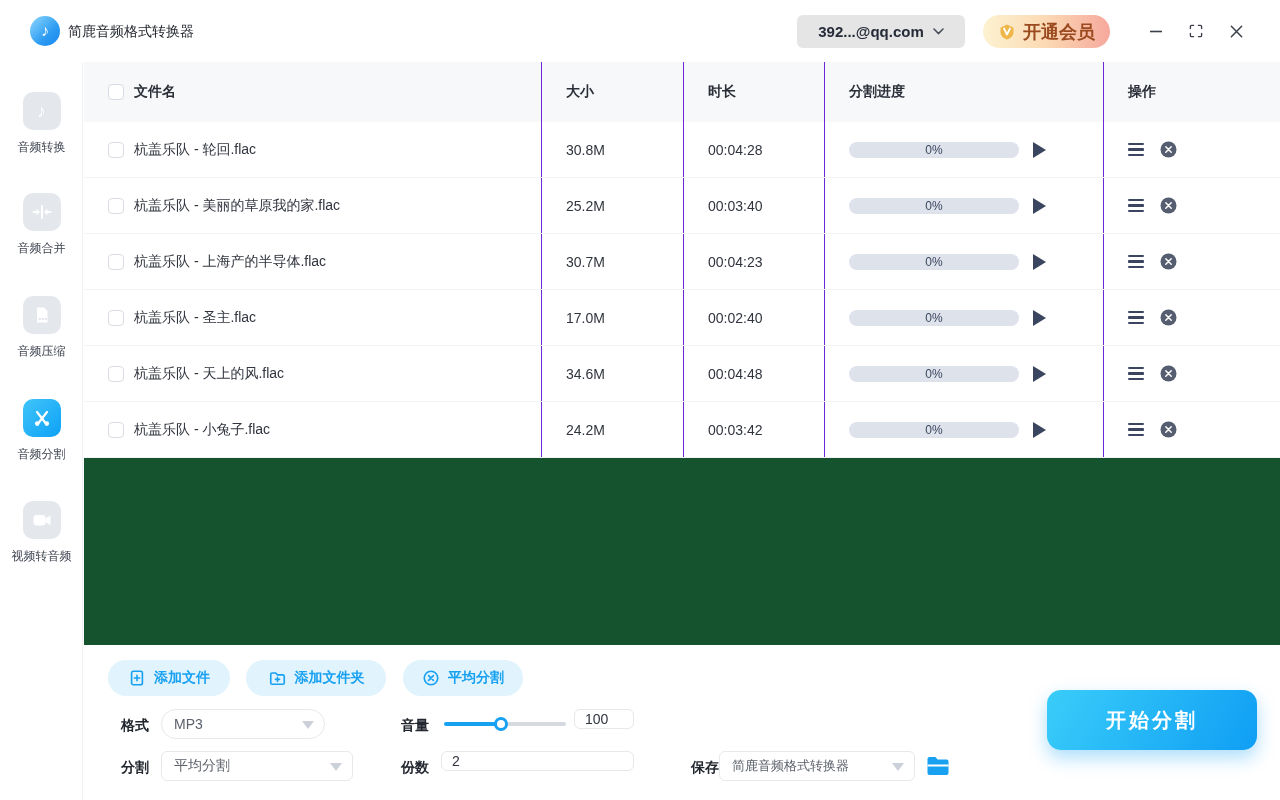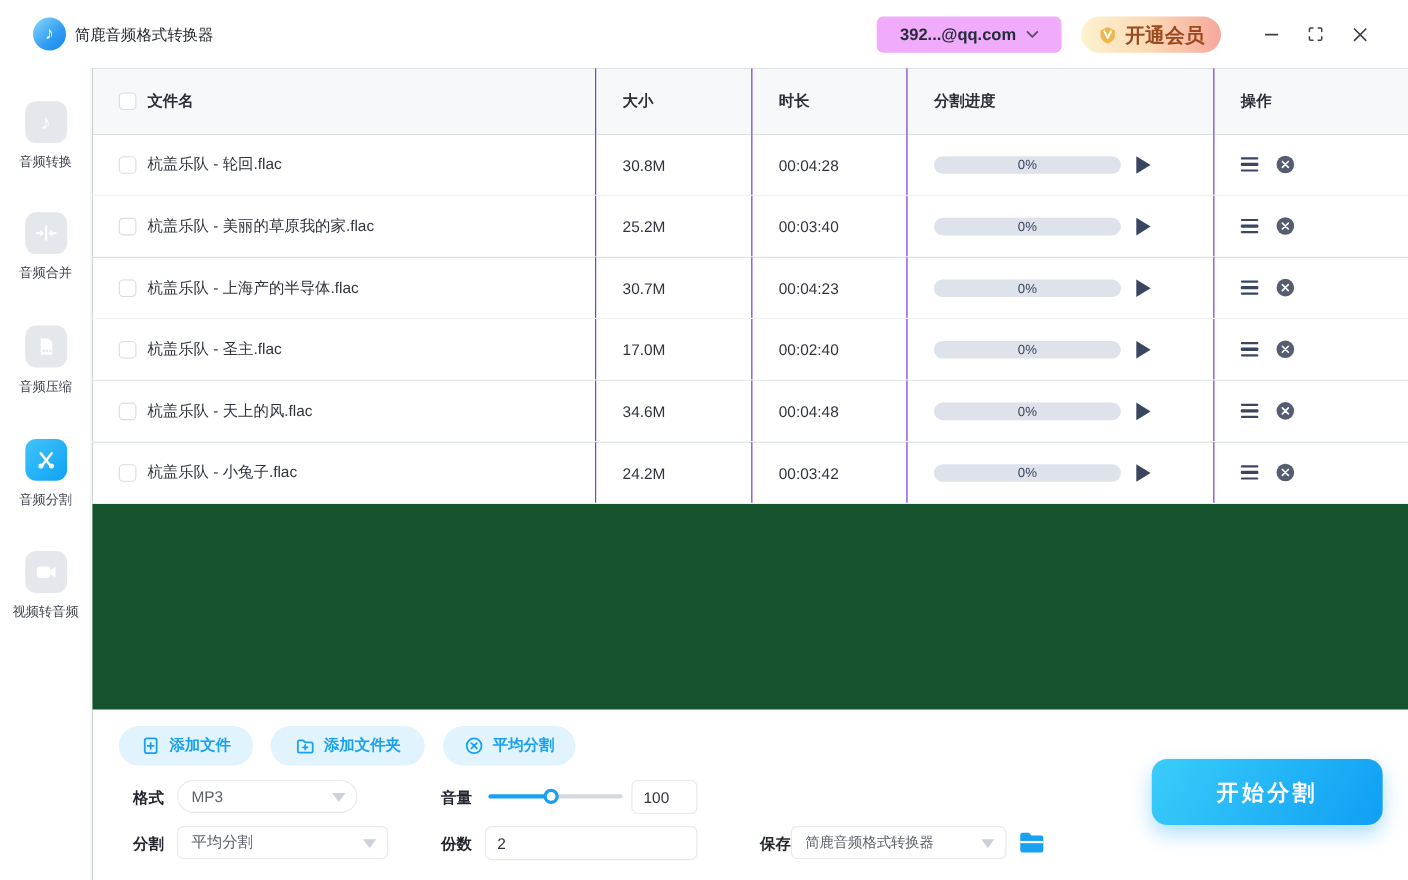--- a/index.html
+++ b/index.html
@@ -6,21 +6,21 @@
   html,body { width:1280px; height:800px; }
   body { font-family:"Liberation Sans","DejaVu Sans",sans-serif; background:#fff; overflow:hidden; }
   .app { position:relative; width:1280px; height:800px; background:#fff; }
 
   
   .titlebar { position:absolute; top:0; left:0; width:1280px; height:62px; background:#fff; z-index:5; }
   .logo { position:absolute; left:30px; top:16px; width:30px; height:30px; border-radius:50%;
           background:linear-gradient(135deg,#8ed8fb 0%,#2f9df3 60%,#1485ee 100%);
           display:flex; align-items:center; justify-content:center; color:#fff; font-size:16px; }
   .app-title { position:absolute; left:68px; top:23px; font-size:14px; color:#24282f; }
-  .account-pill { position:absolute; left:797px; top:15px; width:168px; height:33px; background:#f0abfc;
+  .account-pill { position:absolute; left:797px; top:15px; width:168px; height:33px; background:#e5e5e5;
           border-radius:6px; display:flex; align-items:center; justify-content:center; gap:9px;
           font-size:15px; font-weight:bold; color:#262b38; cursor:pointer; }
   .vip-pill { position:absolute; left:983px; top:15px; width:127px; height:33px; border-radius:17px;
           background:linear-gradient(90deg,#fdf2d0 0%,#fbd9b4 50%,#f6a89c 100%);
           display:flex; align-items:center; justify-content:center; gap:7px;
           font-size:18px; font-weight:bold; color:#9a4a1e; cursor:pointer; }
   .win-btn { position:absolute; top:21px; width:20px; height:20px; display:flex; align-items:center;
           justify-content:center; cursor:pointer; }
   .win-min { left:1146px; } .win-max { left:1186px; } .win-close { left:1226px; }
 
@@ -62,21 +62,21 @@
           justify-content:center; gap:8px; cursor:pointer; }
   .pb-addfile { left:24px; width:122px; }
   .pb-addfolder { left:162px; width:140px; }
   .pb-delete { left:319px; width:120px; }
   .lbl { position:absolute; font-size:14px; font-weight:bold; color:#22262e; line-height:16px; }
   .dd { position:absolute; height:30px; background:#fff; border:1px solid #e7e8ec; border-radius:6px;
           display:flex; align-items:center; padding:0 26px 0 12px; font-size:14px; color:#5c616b;
           cursor:pointer; }
   .dd .tri { position:absolute; right:10px; top:11px; width:0; height:0; border-left:6px solid transparent;
           border-right:6px solid transparent; border-top:8px solid #ccd1d9; }
-  .inp { position:absolute; height:31px; background:#fff; border:1px solid #e7e8ec; border-radius:6px;
+  .inp { position:absolute; height:20px; background:#fff; border:1px solid #e7e8ec; border-radius:6px;
           font-size:14px; color:#30343e; padding:0 10px; font-family:inherit; }
   .slider { position:absolute; left:360px; top:77px; width:122px; height:4px; }
   .slider .fill { position:absolute; left:0; top:0; width:57px; height:4px; background:#18a1f1; border-radius:2px; }
   .slider .rest { position:absolute; left:57px; top:0; width:65px; height:4px; background:#d6d9df; border-radius:2px; }
   .slider .handle { position:absolute; left:50px; top:-5px; width:14px; height:14px; border-radius:50%;
           background:#fff; border:3.5px solid #18a1f1; cursor:pointer; }
   .folder-btn { position:absolute; left:842px; top:110px; width:24px; height:22px; cursor:pointer; }
   .start-btn { position:absolute; left:963px; top:45px; width:210px; height:60px; border-radius:14px;
           background:linear-gradient(120deg,#3acdf9 0%,#0f9ef4 100%);
           box-shadow:0 8px 18px rgba(20,160,245,.35); color:#fff; font-size:20px; font-weight:bold;

